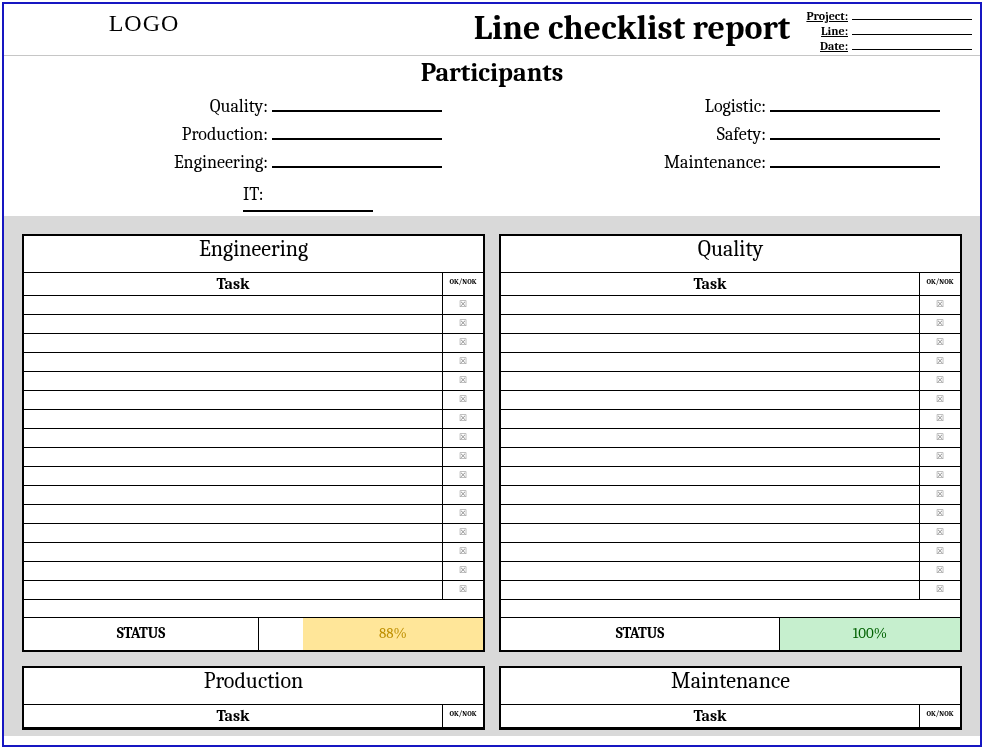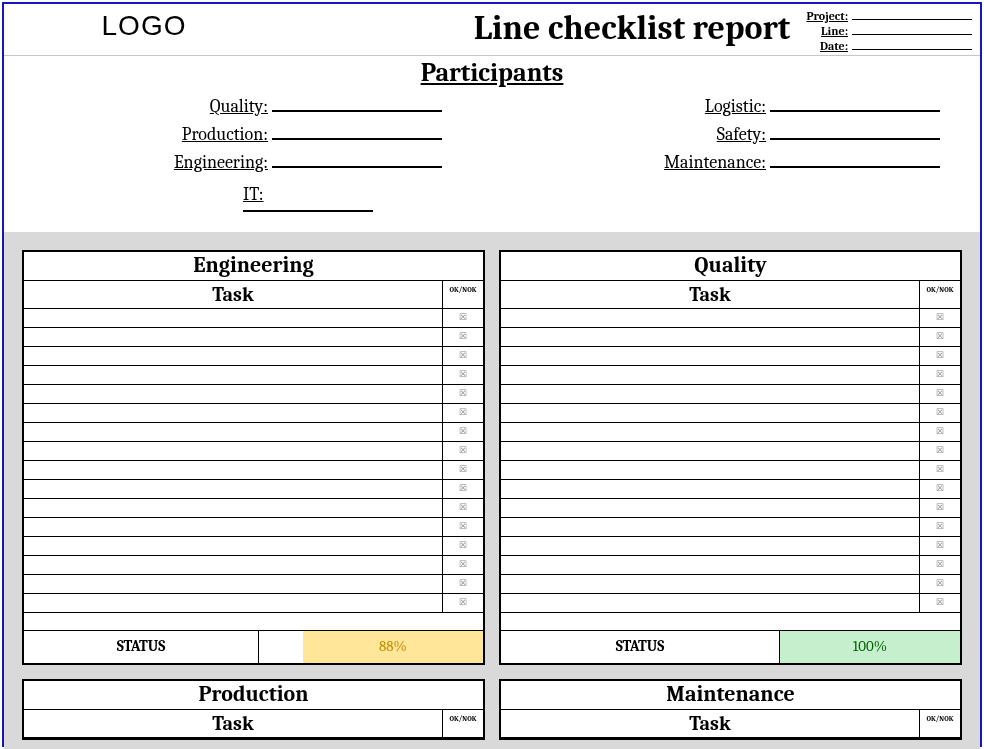--- a/index.html
+++ b/index.html
@@ -21,22 +21,22 @@
   .header {
     padding: 4px 0 4px 0;
     border-bottom: 1px solid #c6c6c6;
     display: flex;
     position: relative;
     height: 52px;
   }
   .logo-cell {
     width: 280px;
     text-align: center;
-    font-size: 28px;
-    font-family: Liberation Sans, sans-serif;
+    font-size: 24px;
+    font-family: Liberation Serif, serif;
     letter-spacing: 1px;
     padding-top: 2px;
   }
   .title-cell {
     flex: 1;
     text-align: center;
     font-size: 34px;
     font-weight: bold;
     padding-top: 0px;
   }
@@ -52,22 +52,21 @@
   .meta-row { display:flex; align-items:baseline; justify-content:flex-end; height:15px;}
   .meta-row label { text-align:right; padding-right:2px;}
   .meta-line {
     border-bottom: 1.5px solid #000;
     width: 120px;
     display: inline-block;
     height: 14px;
     margin-left: 2px;
   }
   .participants-block {
-    padding: 2px 40px 20px 40px;
-    text-decoration: underline;
+    padding: 2px 40px 4px 40px;
   }
   .participants-title {
     text-align: center;
     font-size: 26px;
     font-weight: bold;
     margin-bottom: 2px;
   }
   .part-grid {
     display: flex;
     gap: 100px;
@@ -95,33 +94,33 @@
     grid-template-columns: 1fr 1fr;
     gap: 14px;
   }
   .sheet {
     background: #fff;
     border: 2px solid #000;
   }
   .sheet-title {
     text-align:center;
     font-size: 22px;
-    font-weight: bold;
+    font-weight: normal;
     border-bottom: 1.5px solid #000;
-    padding: 0px 0 2px 0;
+    padding: 0px 0 10px 0;
   }
   .sheet-head {
     display:flex;
     border-bottom: 1.5px solid #000;
   }
   .sheet-head .th-task {
     flex:1;
     text-align:center;
     font-weight:bold;
-    font-size:20px;
+    font-size:16px;
     padding: 2px 0;
     border-right: 1.5px solid #000;
   }
   .sheet-head .th-ok {
     width: 40px;
     font-size: 7px;
     font-weight: bold;
     text-align:center;
     line-height: 1;
     padding-top:6px;

